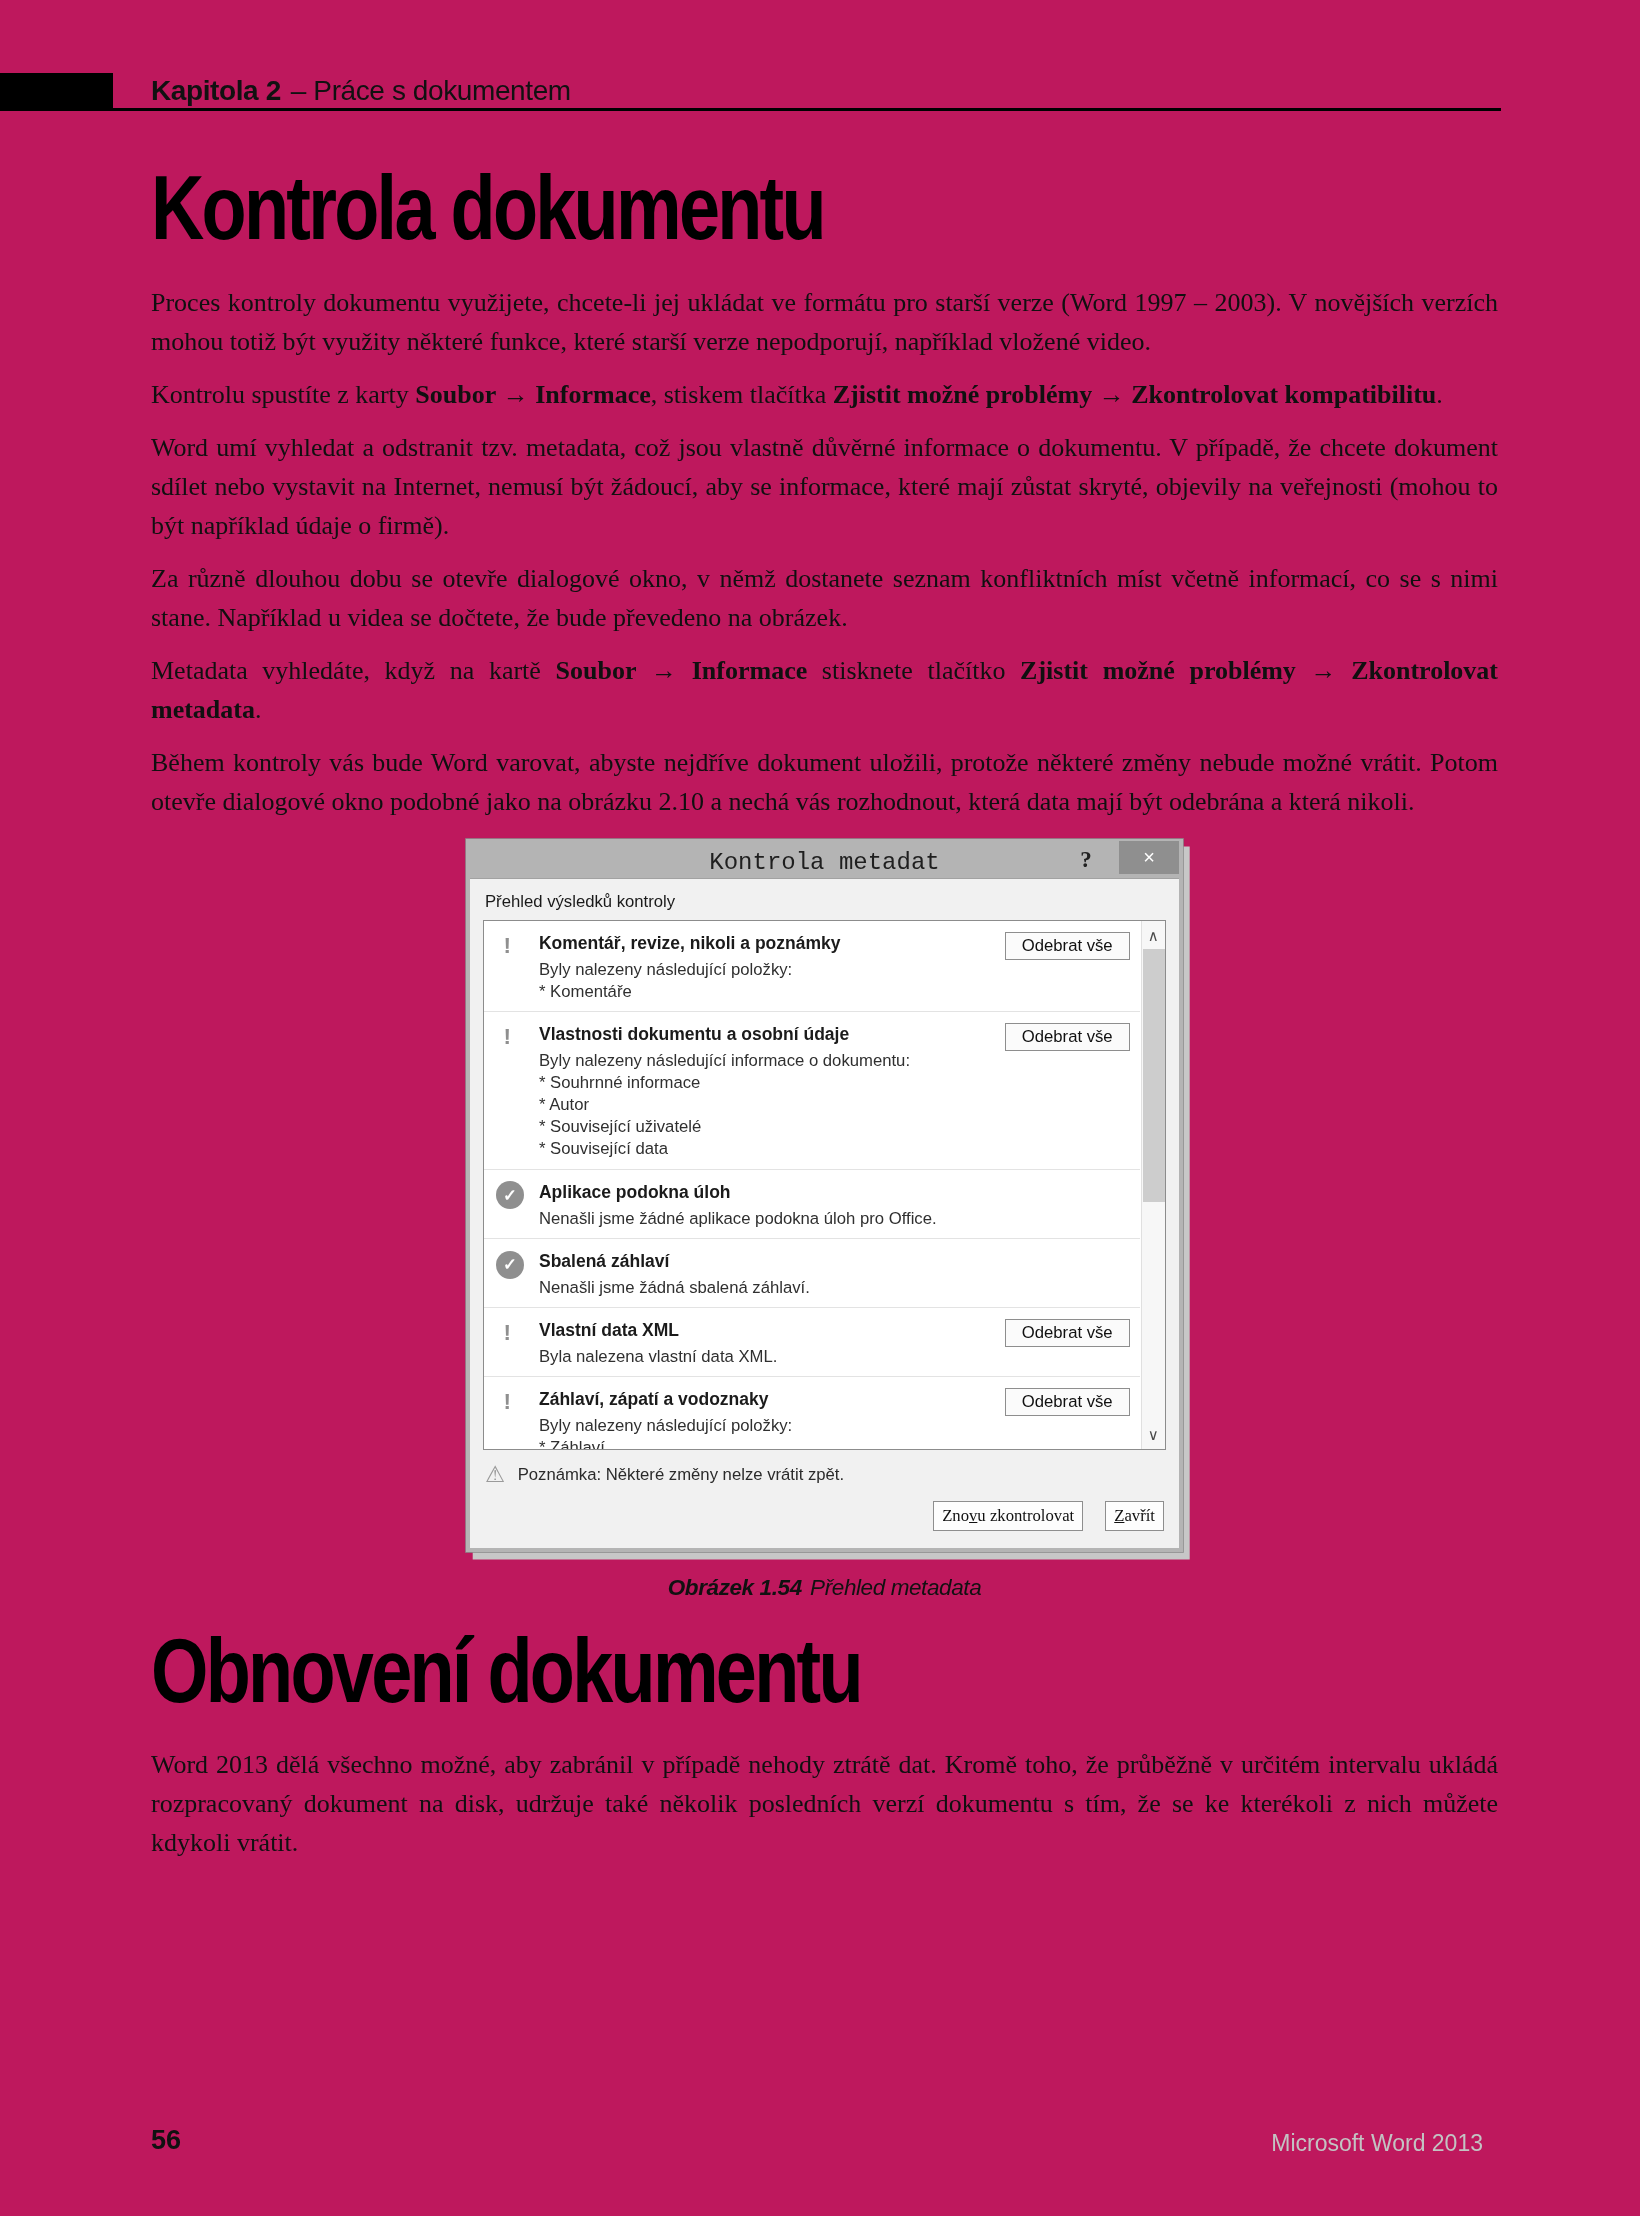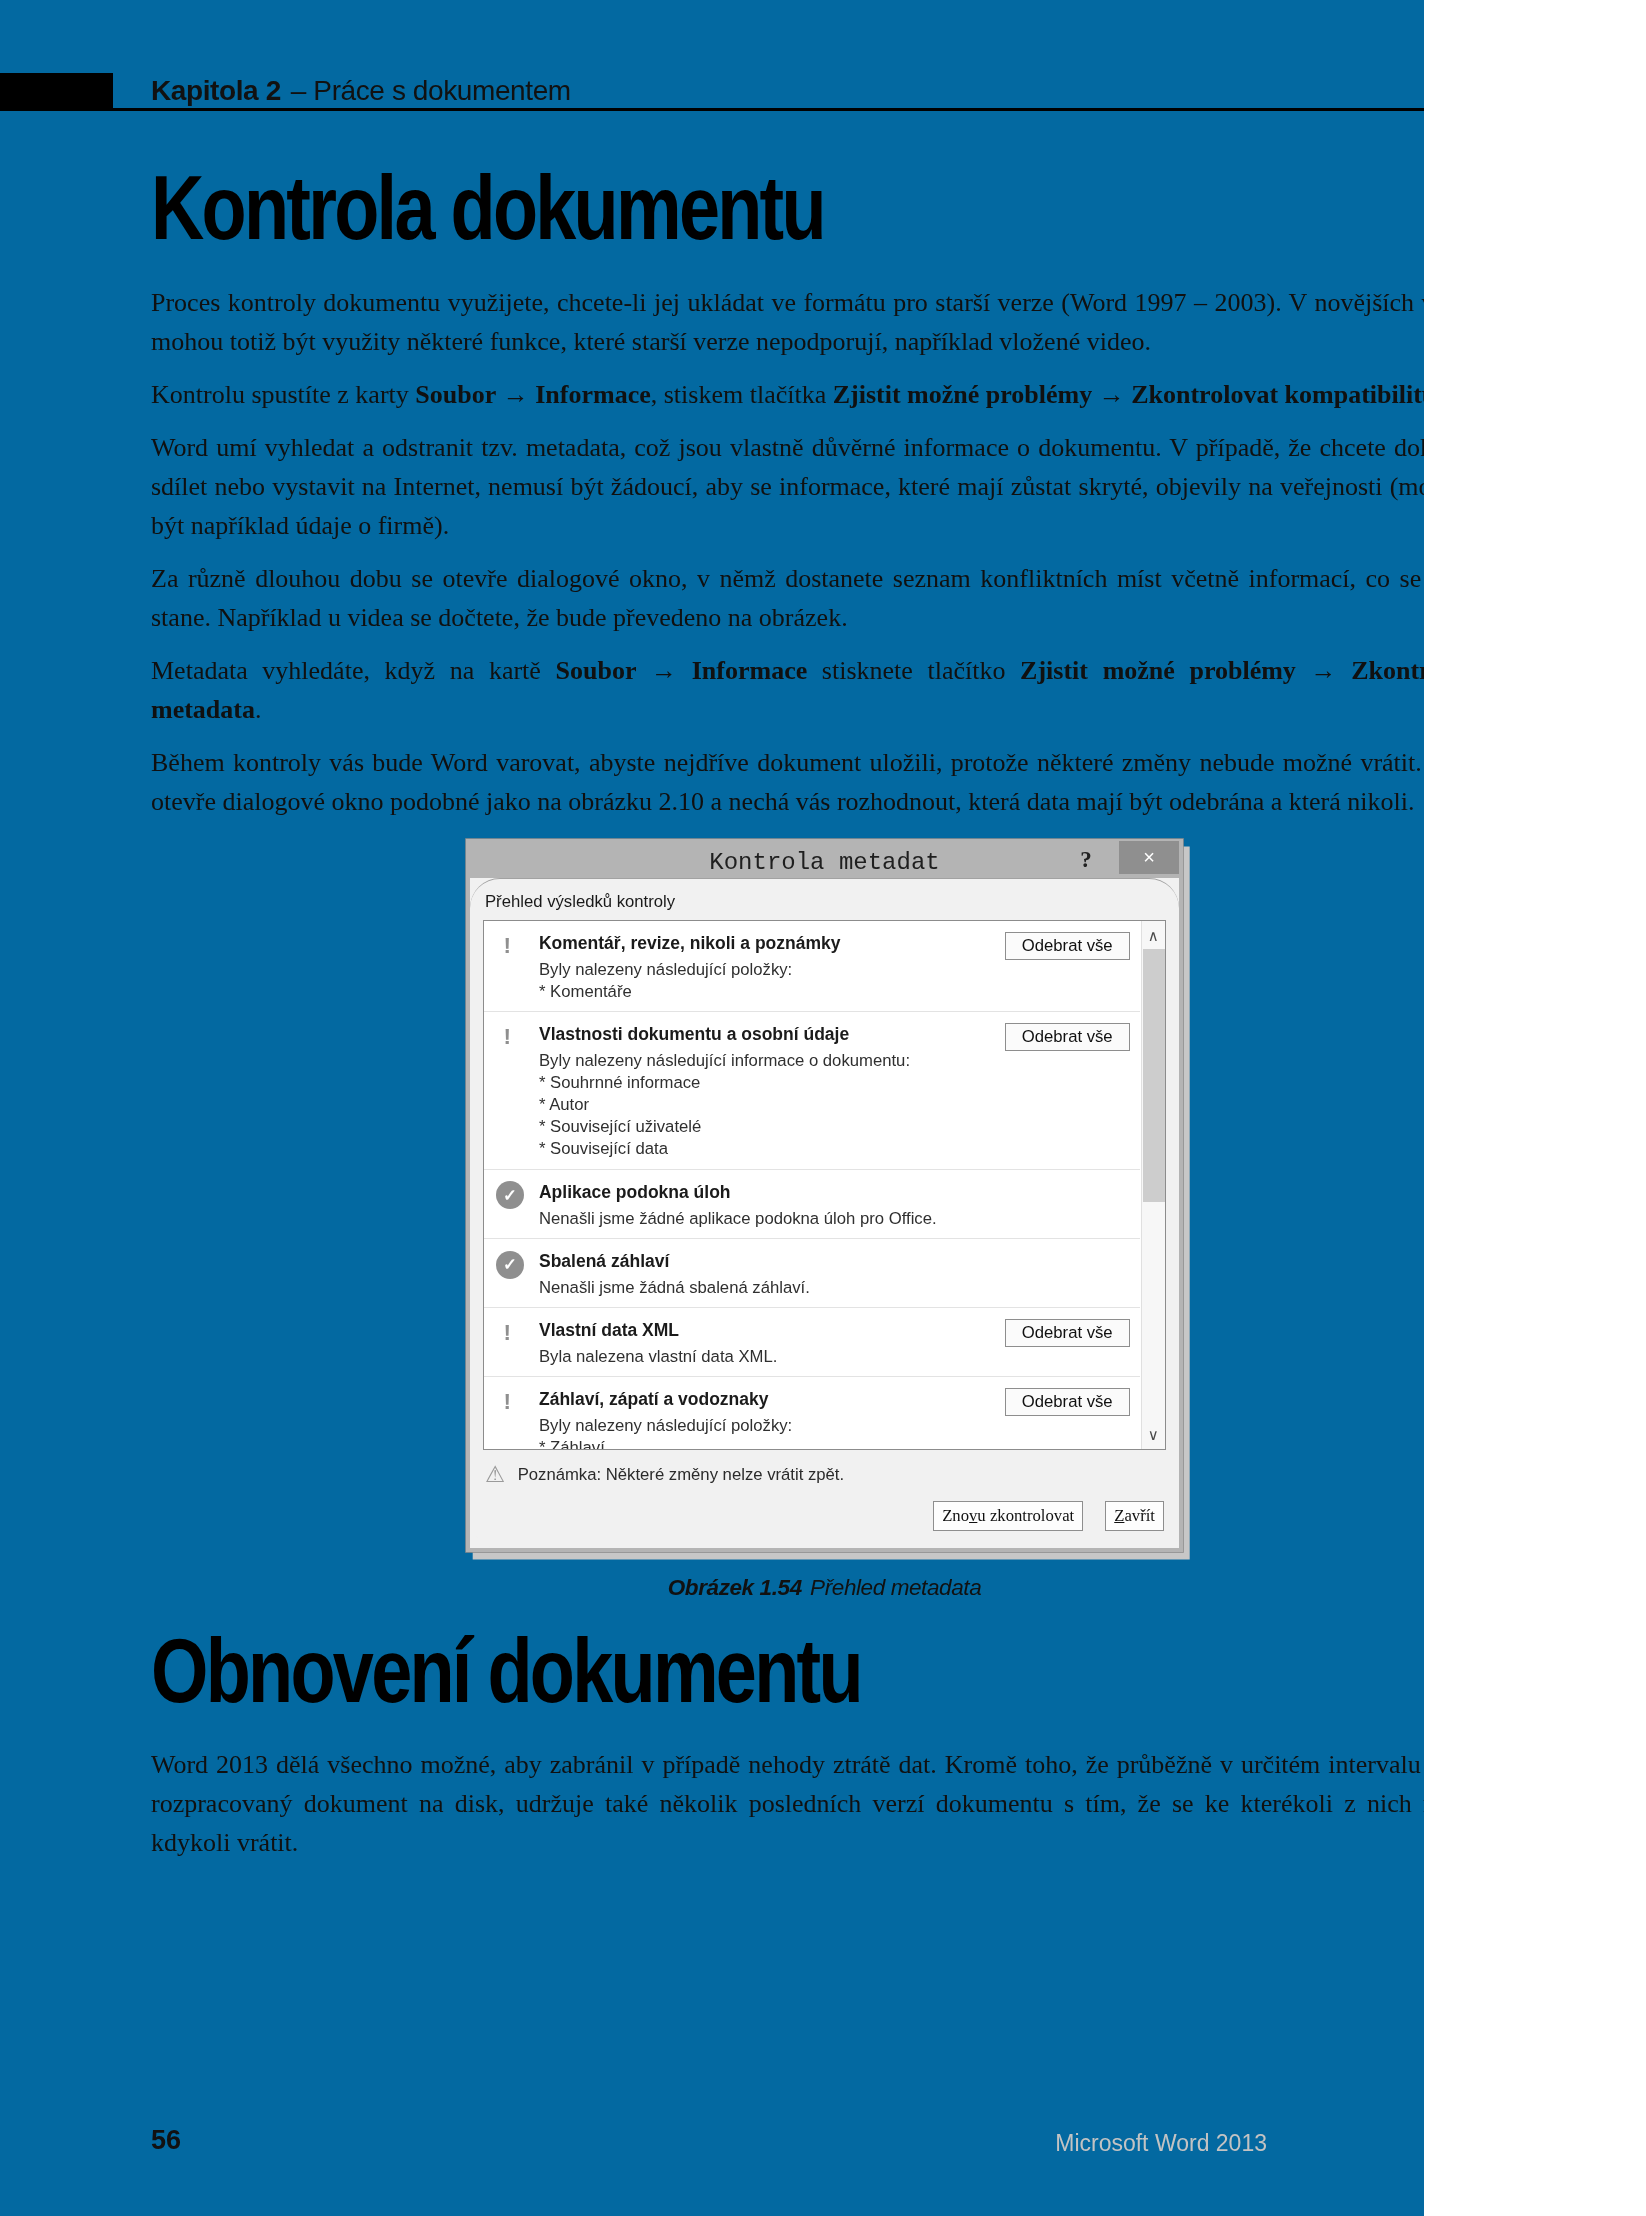--- a/index.html
+++ b/index.html
@@ -1,18 +1,18 @@
 <!DOCTYPE html>
 <html lang="cs" style="font-size:13.3px"><head>
 <meta charset="utf-8">
 <style>
   * { margin:0; padding:0; box-sizing:border-box; }
   html,body { background:#ffffff; }
   .page {
-    position:relative; width:1424px; height:2216px; background:#0369a1;
+    position:relative; width:1640px; height:2216px; background:#be185d;
     overflow:hidden; font-family:"Liberation Serif", serif; color:#111;
   }
 
   
   .chapter-marker { position:absolute; left:0; top:73px; width:113px; height:38px; background:#000; }
   .header-rule    { position:absolute; left:0; top:108px; width:1501px; height:2.5px; background:#000; }
   .running-header {
     position:absolute; left:151px; top:73px; height:35px; display:flex; align-items:center;
     font-family:"Liberation Sans", sans-serif; font-size:28px; color:#111; letter-spacing:-0.4px;
   }
@@ -48,21 +48,21 @@
     font-size:24px; color:#1f1f1f;font-family:Liberation Mono, monospace;
   }
   .btn-help {
     position:absolute; right:78px; top:1.7px; width:30px; height:30px; border:none; background:transparent;
     font-family:"Liberation Serif", serif; font-weight:bold; font-size:23px; color:#222; cursor:default;
   }
   .btn-close {
     position:absolute; right:0; top:-2.5px; width:60px; height:33px; border:none;
     background:#8f8f8f; color:#fff; font-size:20px; line-height:32px; text-align:center;
   }
-  .dialog-body { border-top:0.8px solid #a2a2a2; padding:6.7px 13.3px 11.7px 13.3px; background:#f1f1f1;border-radius:30px; }
+  .dialog-body { border-top:0.8px solid #a2a2a2; padding:6.7px 13.3px 11.7px 13.3px; background:#f1f1f1; }
   .overview-label { font-size:16.7px; color:#1a1a1a; margin:6.7px 1.7px 7.5px 1.7px; }
 
   .list {
     position:relative; background:#fff; border:0.8px solid #8c8c8c; height:530px; overflow:hidden;
   }
   .rows { margin-right:25px; }
   .row  { display:flex; padding:11px 5px 8.3px 11.7px; border-bottom:0.8px solid #e3e3e3; }
   .icon-col { width:43px; flex:none; padding-top:0.8px; }
   .warn-glyph {
     display:inline-block; padding-left:7.5px; font-weight:bold; font-size:22.5px; color:#8f8f8f; line-height:25px;

